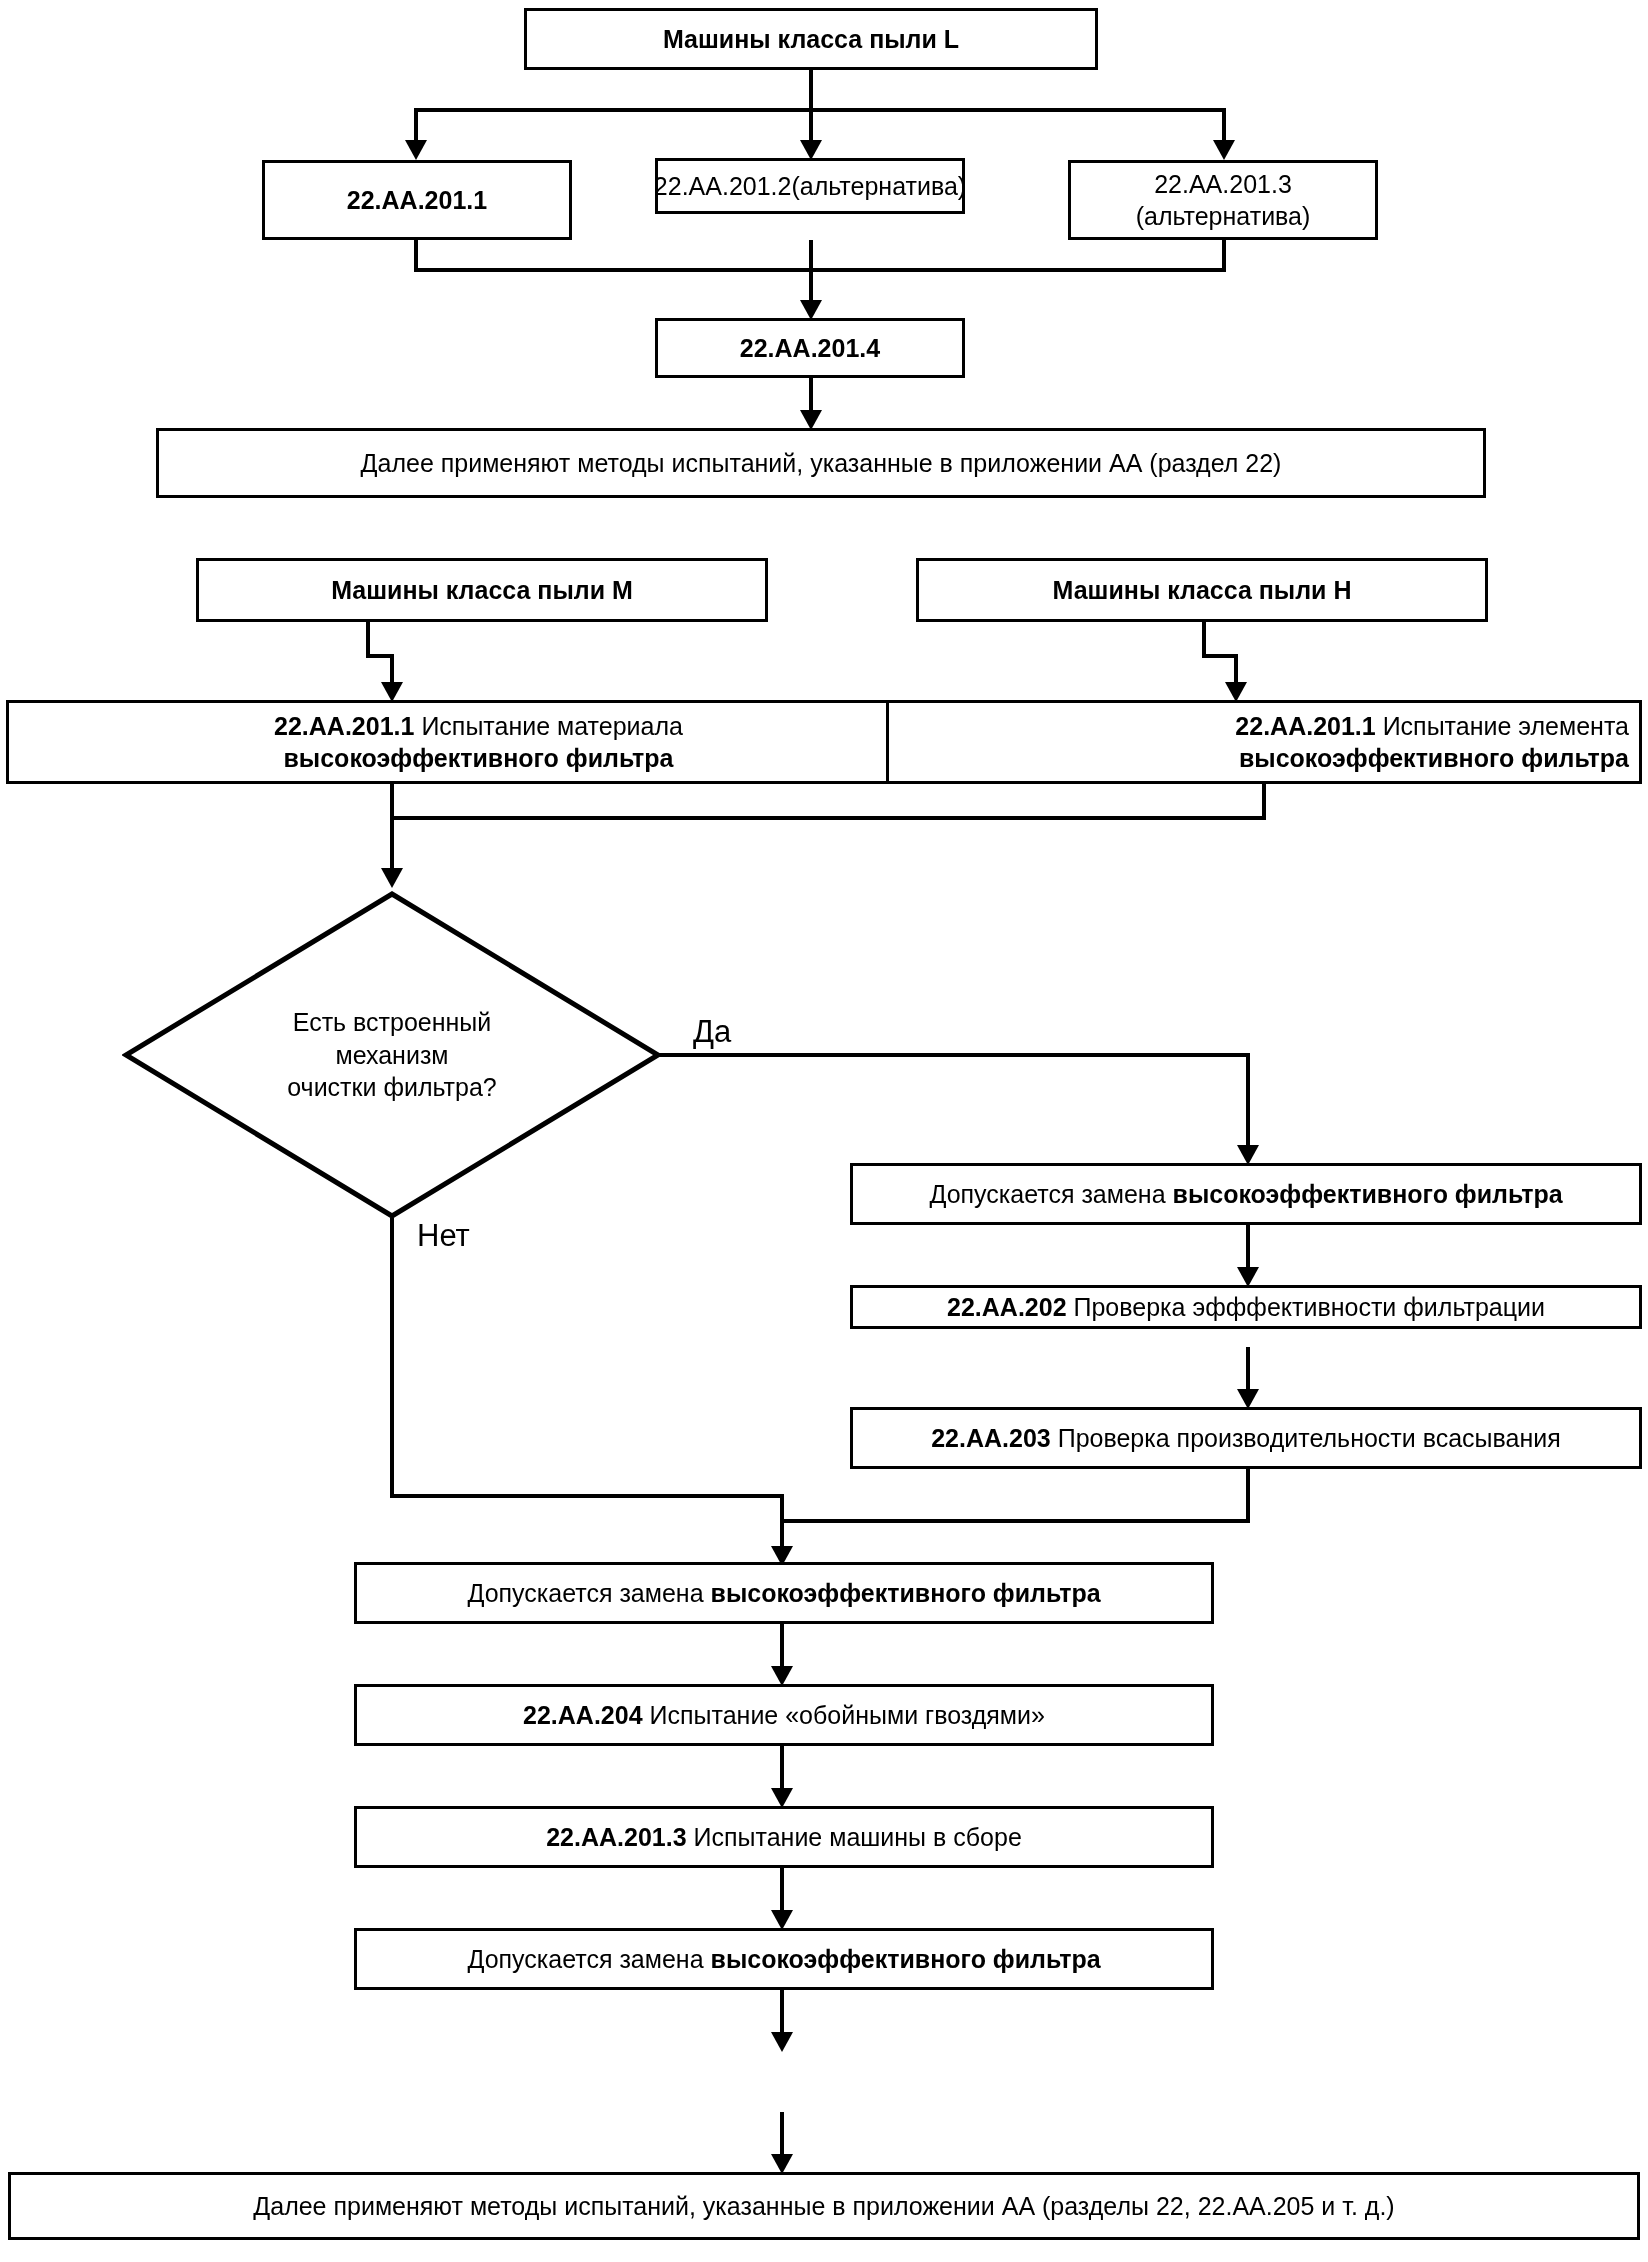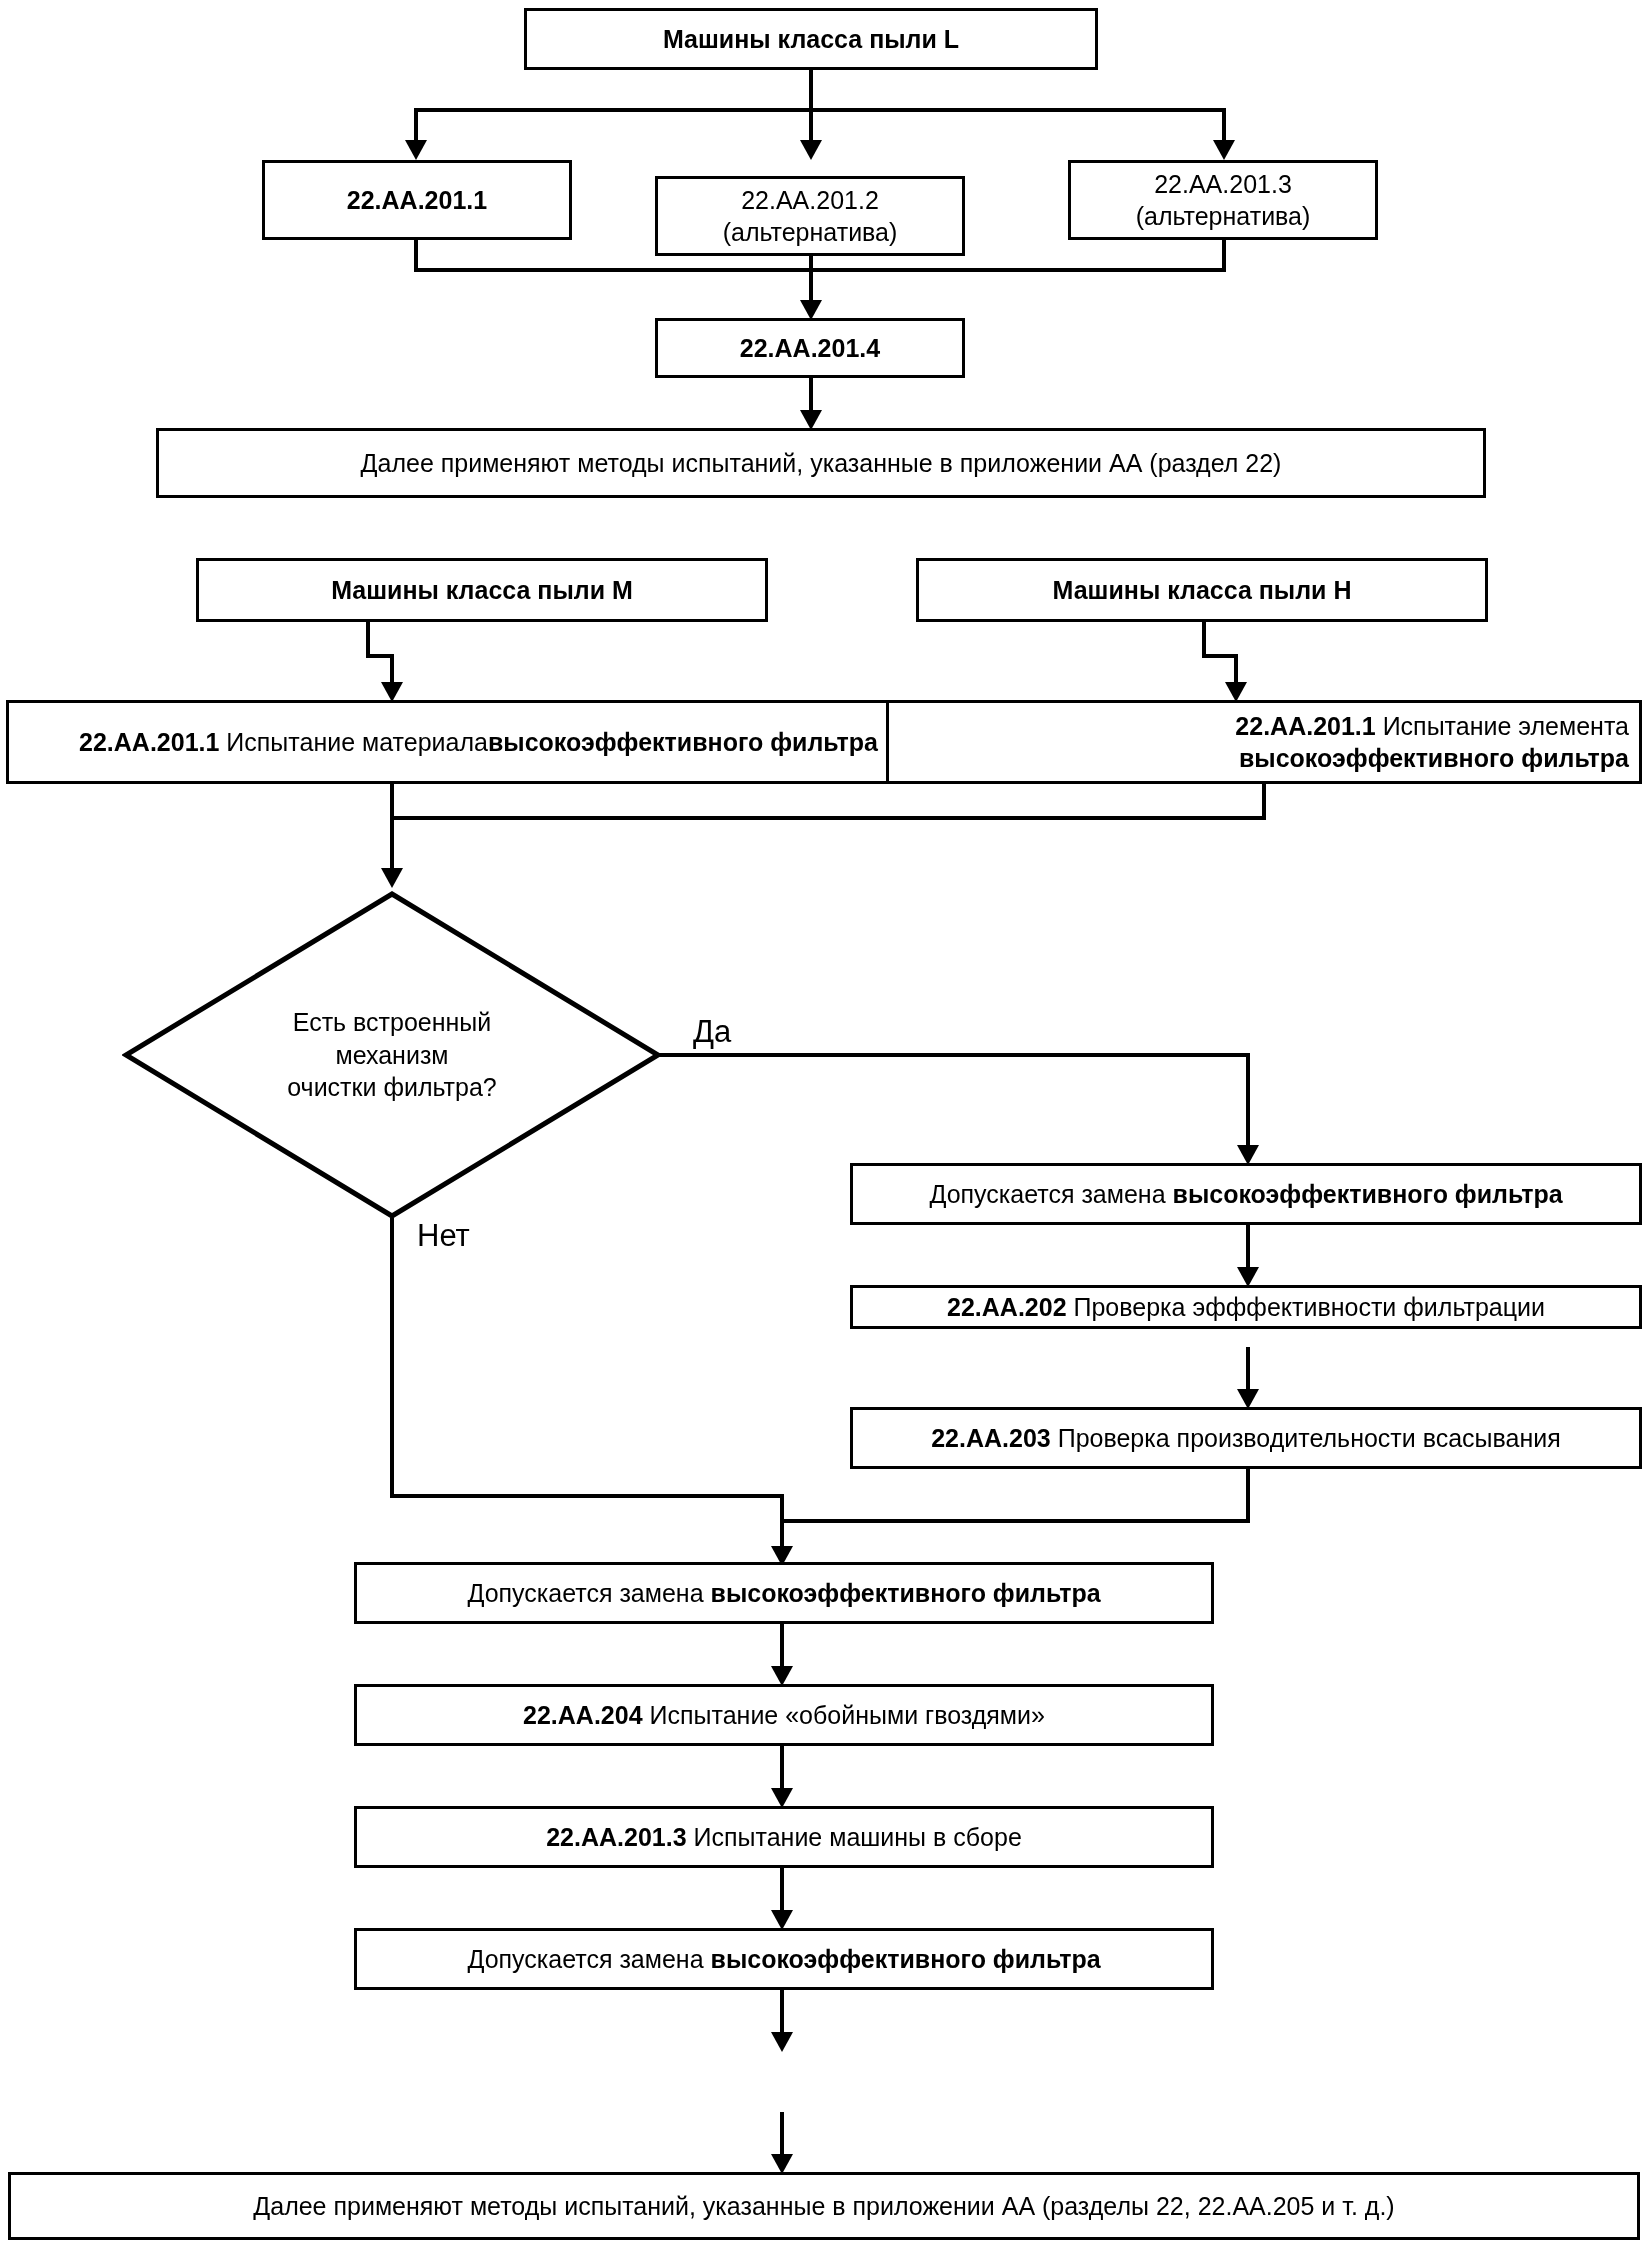--- a/index.html
+++ b/index.html
@@ -99,21 +99,21 @@
   <div class="v" style="left:809px; top:108px; width:4px; height:38px;"></div>
   <div class="arrow" style="left:800px; top:140px;"></div>
 
   <div class="v" style="left:1222px; top:108px; width:4px; height:38px;"></div>
   <div class="arrow" style="left:1213px; top:140px;"></div>
 
   <div class="node bold" style="left:262px; top:160px; width:310px; height:80px;">
     <span class="t">22.АА.201.1</span>
   </div>
 
-  <div class="node" style="left:655px; top:176px; width:310px; height:80px; flex-direction:column;">
+  <div class="node" style="left:655px; top:158px; width:310px; height:56px; ">
     <span class="t">22.АА.201.2</span>
     <span class="t">(альтернатива)</span>
   </div>
 
   <div class="node" style="left:1068px; top:160px; width:310px; height:80px; flex-direction:column;">
     <span class="t">22.АА.201.3</span>
     <span class="t">(альтернатива)</span>
   </div>
 
   <div class="v" style="left:414px; top:240px; width:4px; height:32px;"></div>
@@ -145,21 +145,21 @@
   <div class="v" style="left:366px; top:622px; width:4px; height:36px;"></div>
   <div class="h" style="left:366px; top:654px; width:28px; height:4px;"></div>
   <div class="v" style="left:390px; top:654px; width:4px; height:34px;"></div>
   <div class="arrow" style="left:381px; top:682px;"></div>
 
   <div class="v" style="left:1202px; top:622px; width:4px; height:36px;"></div>
   <div class="h" style="left:1202px; top:654px; width:36px; height:4px;"></div>
   <div class="v" style="left:1234px; top:654px; width:4px; height:34px;"></div>
   <div class="arrow" style="left:1225px; top:682px;"></div>
 
-  <div class="node" style="left:6px; top:700px; width:913px; height:84px; flex-direction:row;padding-left:42px;">
+  <div class="node" style="left:6px; top:700px; width:913px; height:84px; flex-direction:column;padding-left:42px;">
     <span class="t">
       <b>22.АА.201.1</b><span> Испытание материала</span>
     </span>
     <span class="t bold" style="font-weight:bold;">высокоэффективного фильтра</span>
   </div>
 
   <div class="node" style="left:886px; top:700px; width:756px; height:84px; flex-direction:column;align-items:flex-end;">
     <span class="t">
       <b>22.АА.201.1</b><span> Испытание элемента</span>
     </span>

